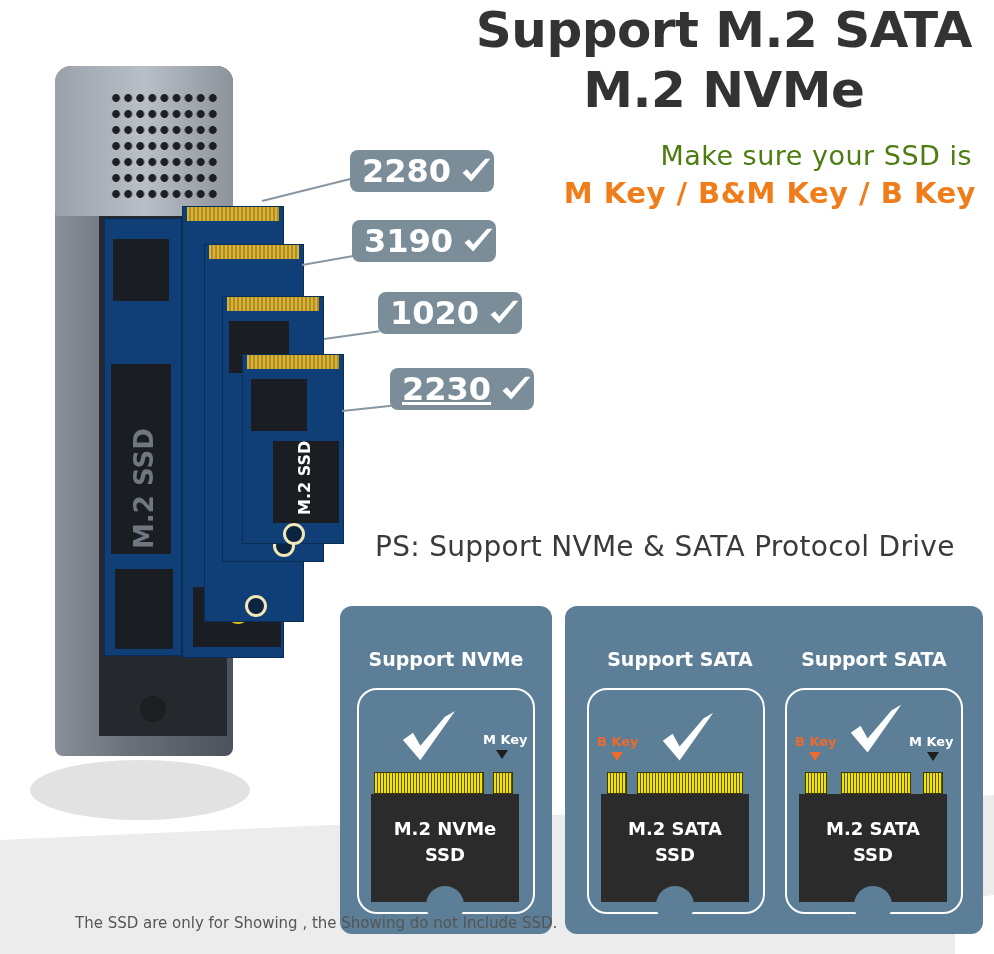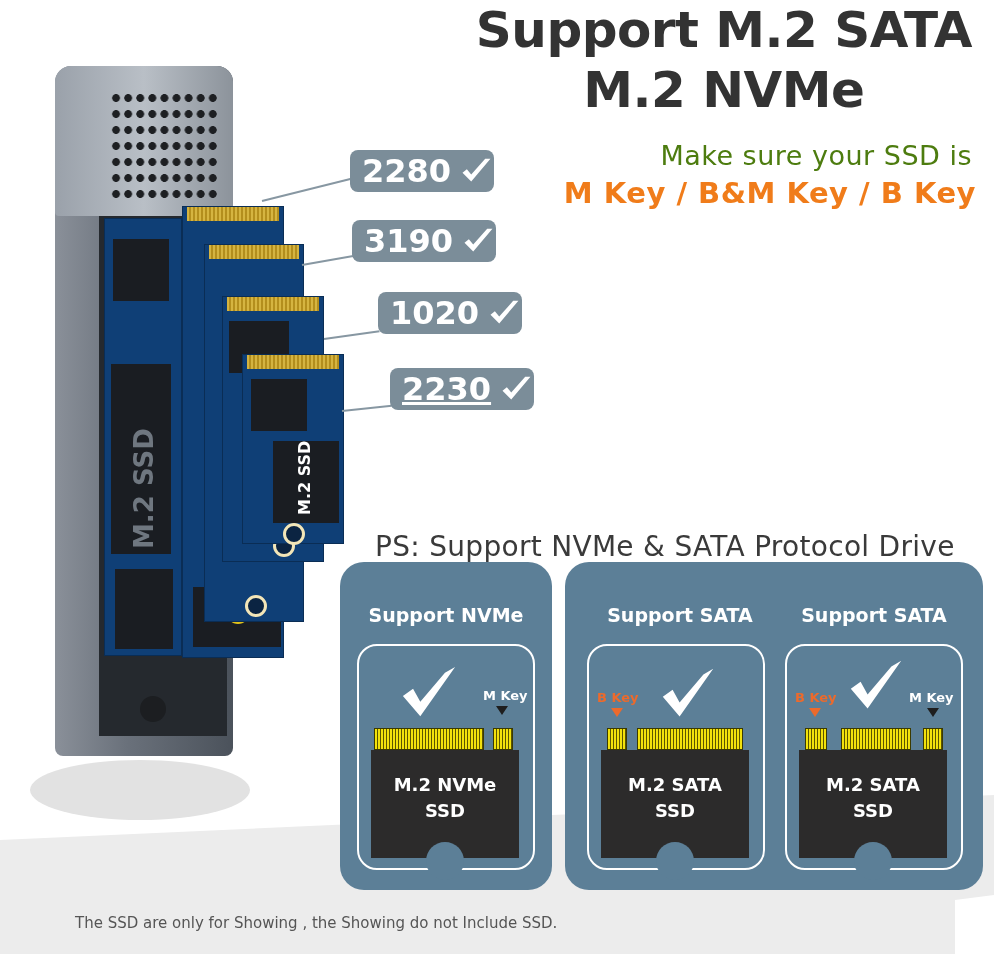--- a/index.html
+++ b/index.html
@@ -20,21 +20,21 @@
   .ssd .chip { position: absolute; background: #1a1d22; }
   .ssd .notch { position: absolute; width: 22px; height: 22px; border-radius: 50%; border: 3px solid #f3e6b8; background: #0b2442; }
   .ssd .lbl { position: absolute; color: #6f7780; font-weight: bold; transform: rotate(-90deg); transform-origin: left top; white-space: nowrap; }
 
   .tag { position: absolute; height: 42px; background: #7b8d99; border-radius: 8px; color: #ffffff; font-size: 32px; font-weight: bold; display: flex; align-items: center; padding-left: 12px; gap: 8px; }
   .tag svg { width: 40px; height: 40px; }
   .leader { position: absolute; height: 2px; background: #8797a2; transform-origin: left center; }
 
   .ps { position: absolute; left: 375px; top: 510px; font-size: 28px; color: #3a3a3a; letter-spacing: 0.3px; margin-top: 20px; }
 
-  .panel { position: absolute; background: #5c7f97; border-radius: 24px; }
+  .panel { position: absolute; background: #5c7f97; border-radius: 12px; margin-top: 44px; }
   .panel-title { position: absolute; color: #ffffff; font-weight: bold; font-size: 19px; text-align: center; width: 100%; }
   .inner { position: absolute; border: 2.5px solid #ffffff; border-radius: 20px; }
   .card { position: absolute; background: #2c2b2b; }
   .card-text { position: absolute; left: 0; width: 100%; color: #ffffff; font-weight: bold; font-size: 18px; line-height: 25px; text-align: center; }
   .pins { position: absolute; height: 22px; background: repeating-linear-gradient(90deg,#f2e20c 0 2px,#5b5500 2px 3px); border: 1px solid #3c3a00; }
   .key-label { position: absolute; font-size: 13px; font-weight: bold; }
   .tri { position: absolute; width: 0; height: 0; border-left: 6px solid transparent; border-right: 6px solid transparent; border-top: 9px solid #1e1e1e; }
   .tri.orange { border-top-color: #ec6a2c; }
   .bump { position: absolute; width: 38px; height: 38px; border-radius: 50%; background: #5c7f97; }
   .check { position: absolute; }

